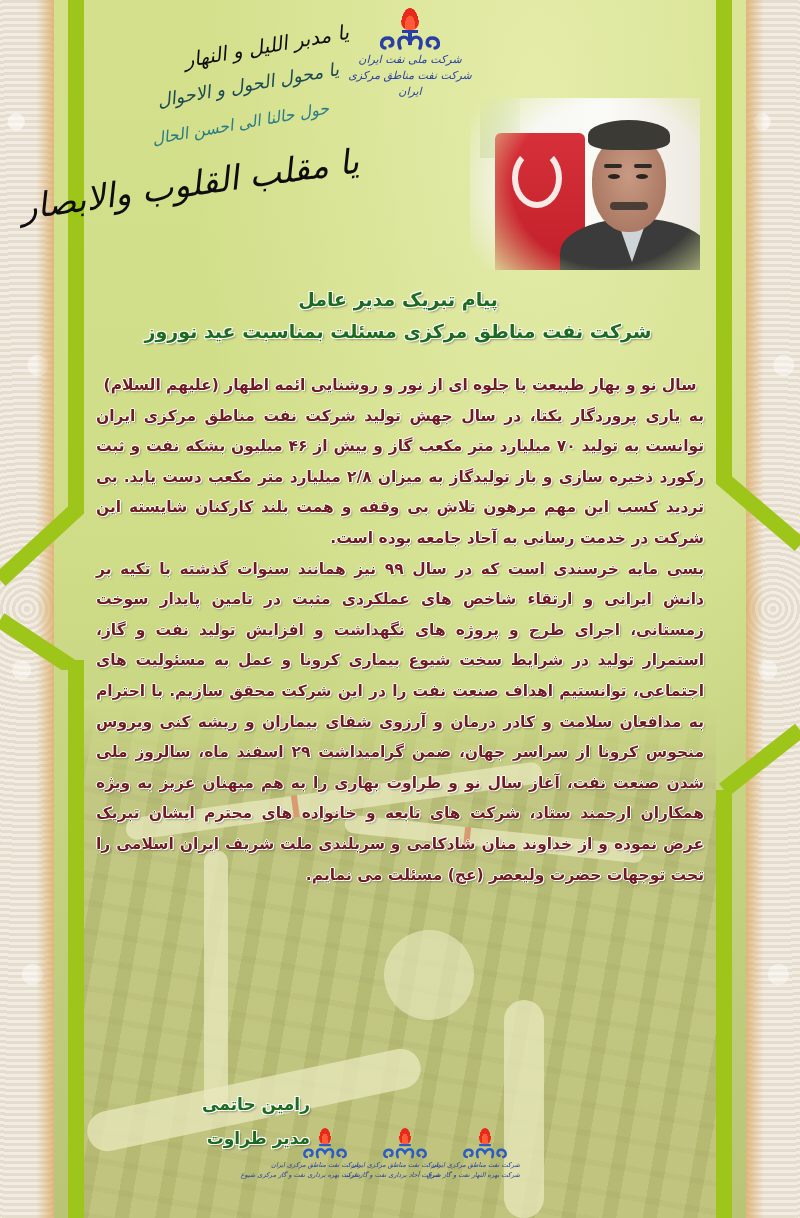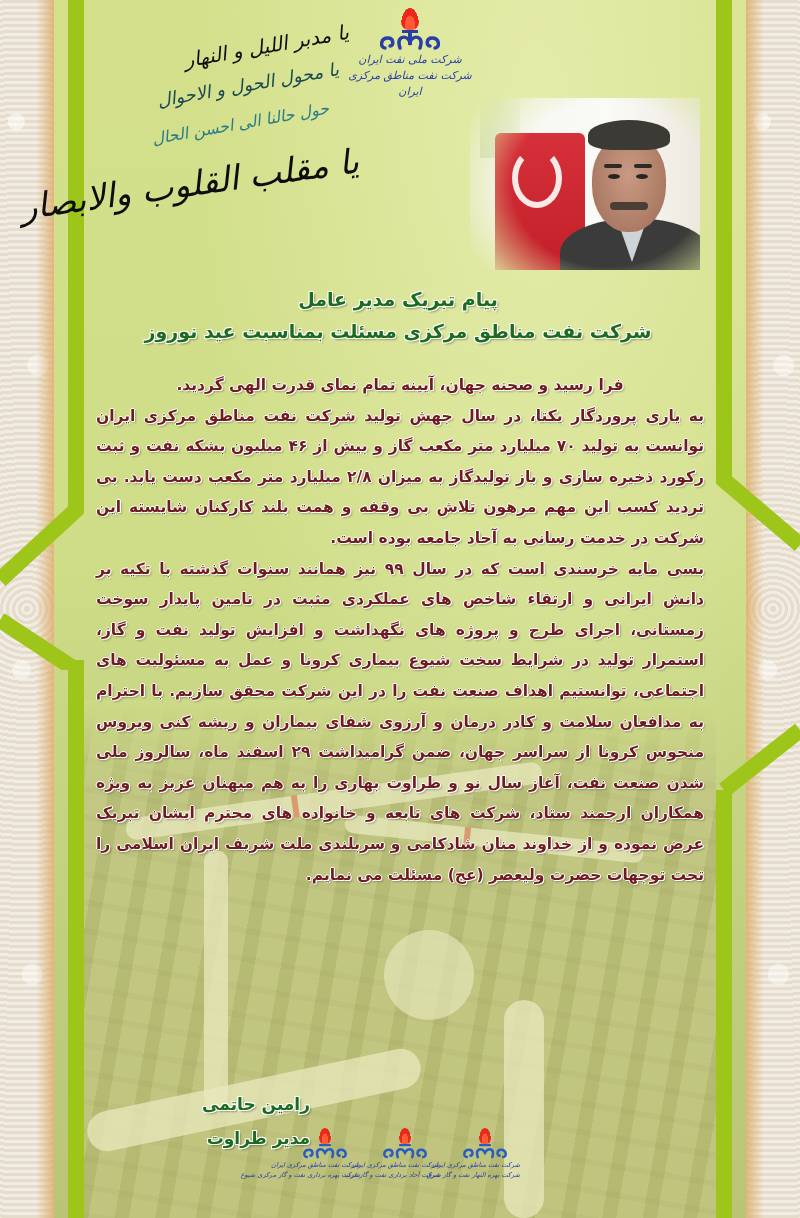--- a/index.html
+++ b/index.html
@@ -180,21 +180,21 @@
   <div class="person-brow" style="left:164px;"></div>
   <div class="person-eye" style="left:138px;"></div>
   <div class="person-eye" style="left:166px;"></div>
   <div class="person-mustache"></div>
 </div>
 
 <div class="text-block heading h1">پیام تبریک مدیر عامل</div>
 <div class="text-block heading h2">شرکت نفت مناطق مرکزی مسئلت بمناسبت عید نوروز</div>
 
 <div class="text-block body-text">
-  <p class="centered">فرا رسید و صحنه جهان، آیینه تمام نمای قدرت الهی گردید.</p>
+  <p class="centered">سال نو و بهار طبیعت با جلوه ای از نور و روشنایی ائمه اطهار (علیهم السلام)</p>
   <p>به یاری پروردگار یکتا، در سال جهش تولید شرکت نفت مناطق مرکزی ایران توانست به تولید ۷۰ میلیارد متر مکعب گاز و بیش از ۴۶ میلیون بشکه نفت و ثبت رکورد ذخیره سازی و باز تولیدگاز به میزان ۲/۸ میلیارد متر مکعب دست یابد. بی تردید کسب این مهم مرهون تلاش بی وقفه و همت بلند کارکنان شایسته این شرکت در خدمت رسانی به آحاد جامعه بوده است.</p>
   <p>بسی مایه خرسندی است که در سال ۹۹ نیز همانند سنوات گذشته با تکیه بر دانش ایرانی و ارتقاء شاخص های عملکردی مثبت در تامین پایدار سوخت زمستانی، اجرای طرح و پروژه های نگهداشت و افزایش تولید نفت و گاز، استمرار تولید در شرایط سخت شیوع بیماری کرونا و عمل به مسئولیت های اجتماعی، توانستیم اهداف صنعت نفت را در این شرکت محقق سازیم. با احترام به مدافعان سلامت و کادر درمان و آرزوی شفای بیماران و ریشه کنی ویروس منحوس کرونا از سراسر جهان، ضمن گرامیداشت ۲۹ اسفند ماه، سالروز ملی شدن صنعت نفت، آغاز سال نو و طراوت بهاری را به هم میهنان عزیز به ویژه همکاران ارجمند ستاد، شرکت های تابعه و خانواده های محترم ایشان تبریک عرض نموده و از خداوند منان شادکامی و سربلندی ملت شریف ایران اسلامی را تحت توجهات حضرت ولیعصر (عج) مسئلت می نمایم.</p>
 </div>
 
 <div class="signature sig-name">رامین حاتمی</div>
 <div class="signature sig-title">مدیر طراوت</div>
 
 <div class="bottom-logos">
   <div class="bottom-logo">
     <div class="nioc-flame" style="width:12px;height:16px;"></div>

